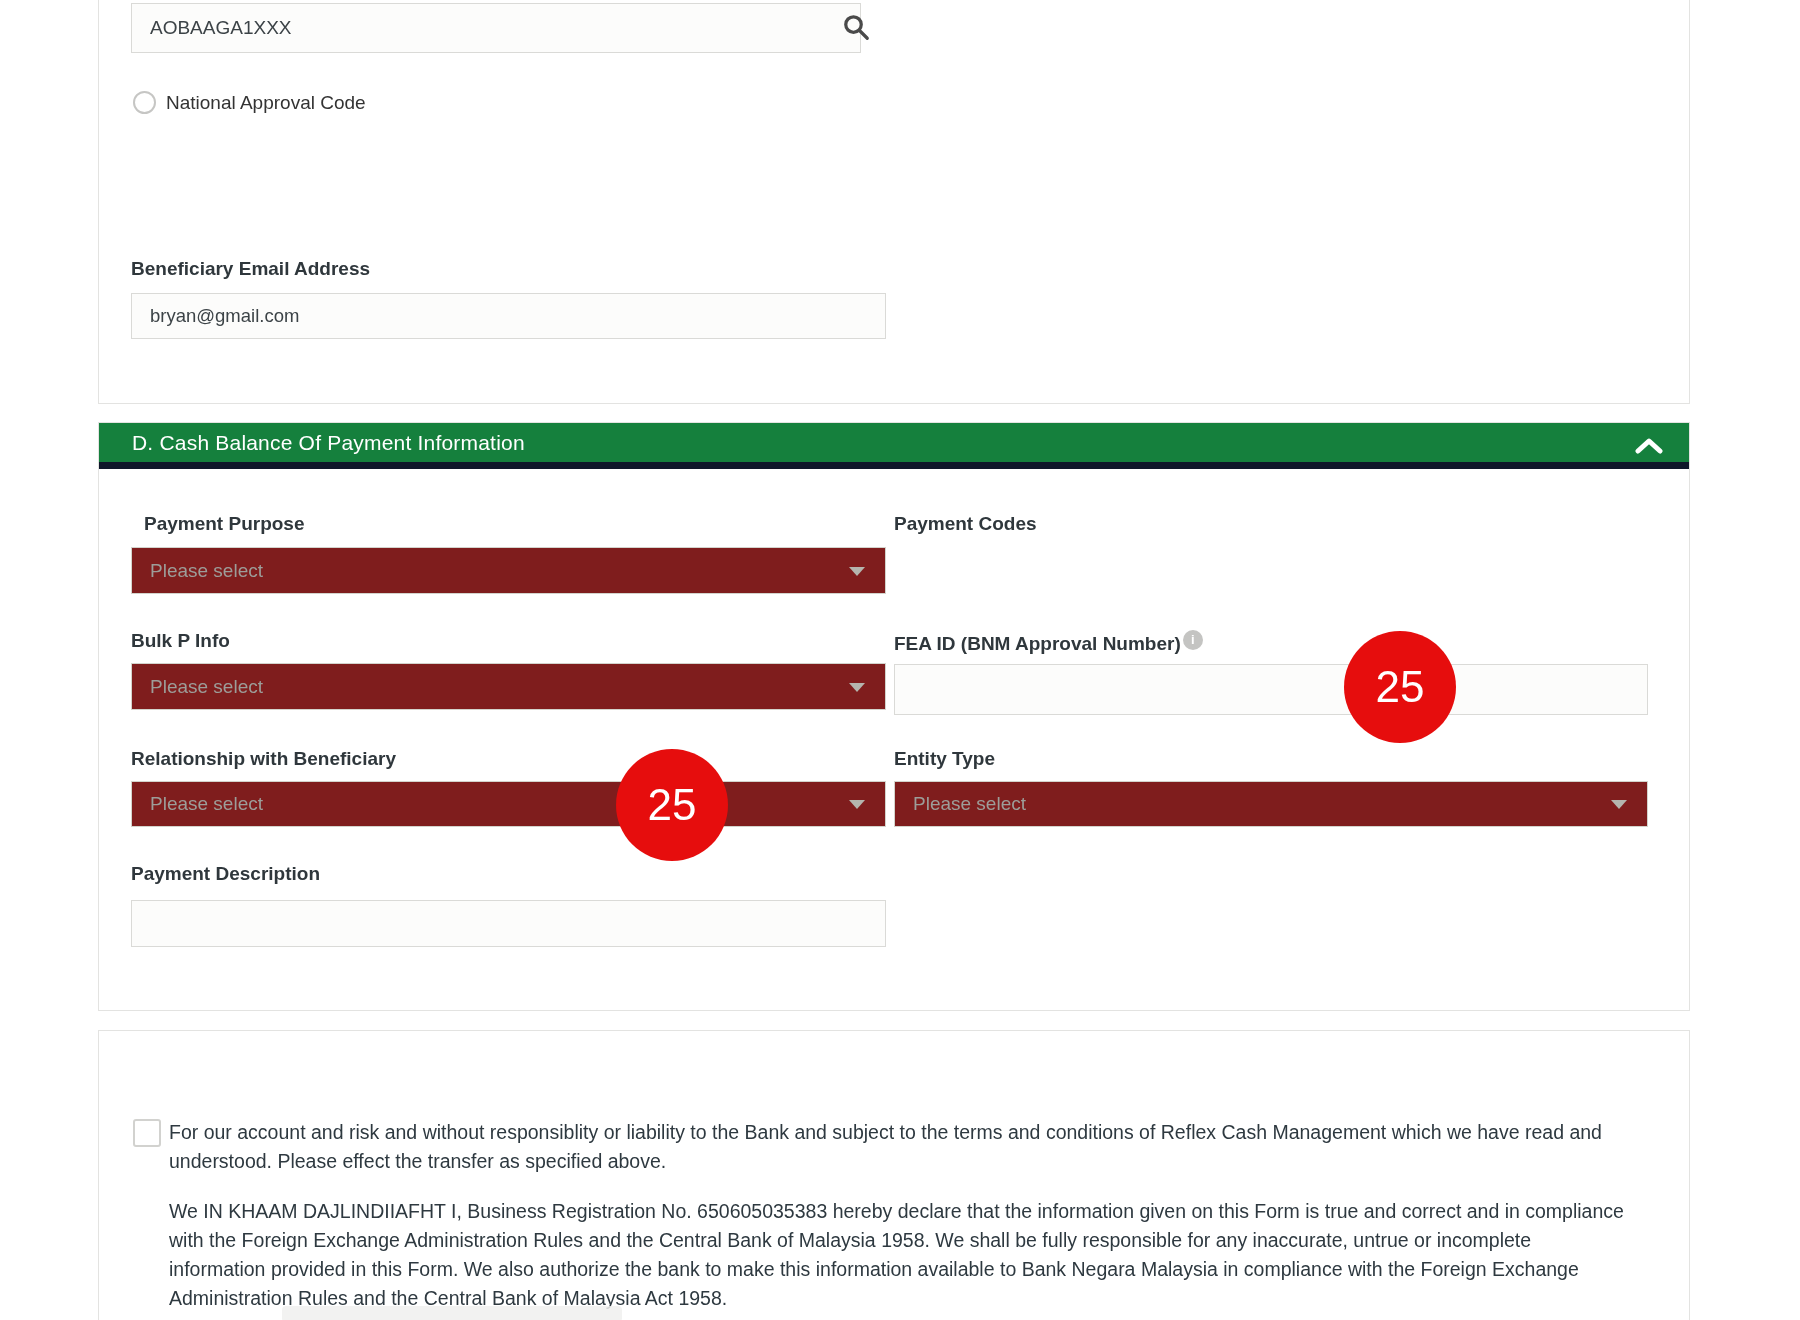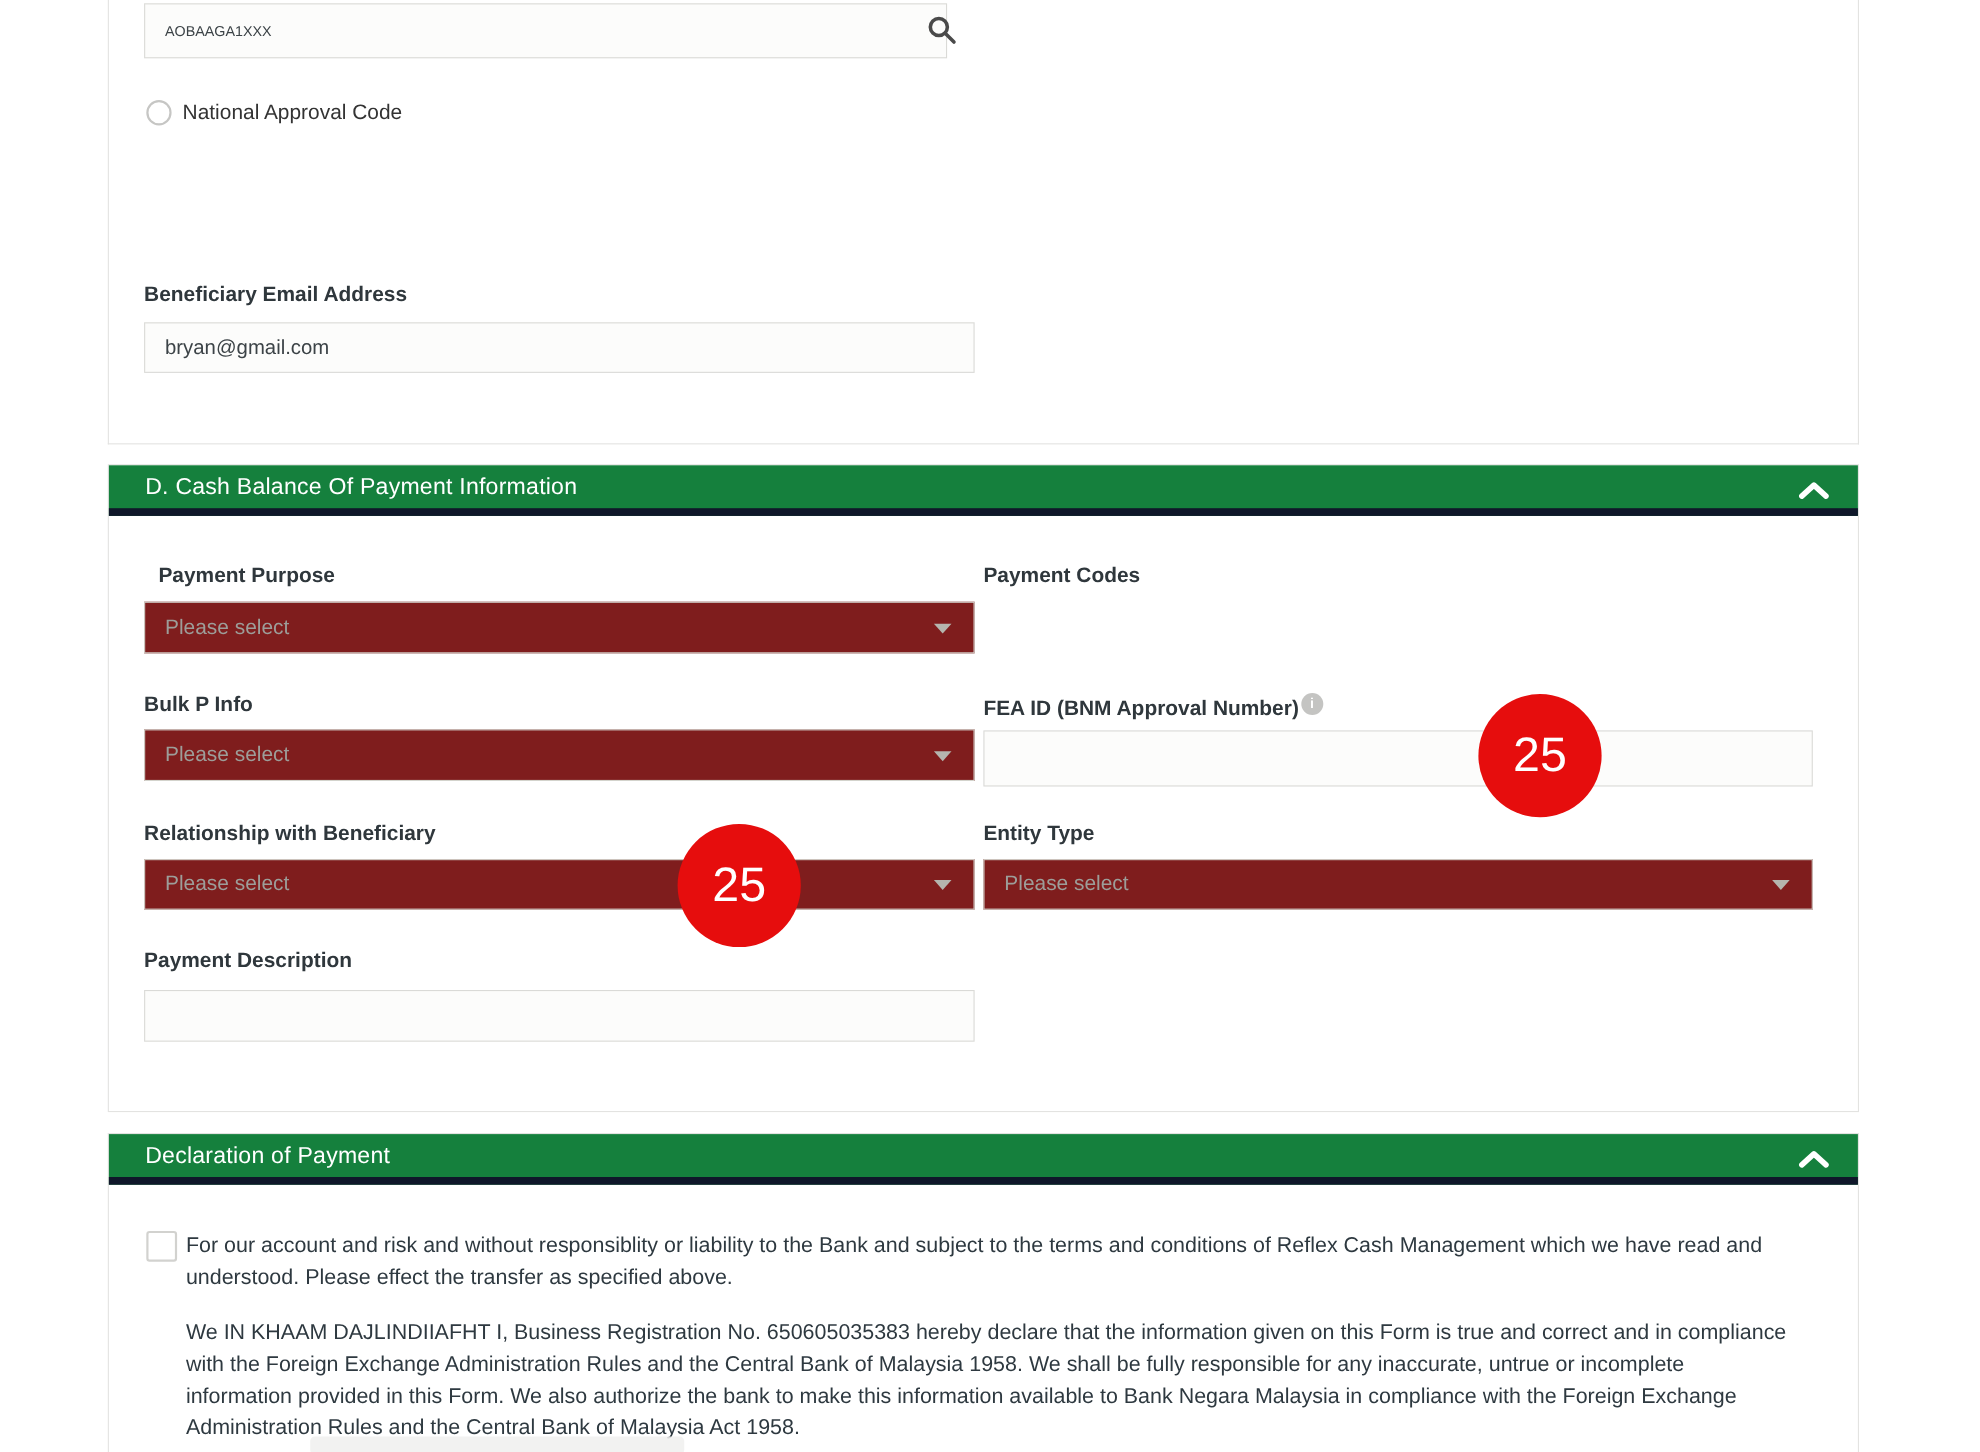--- a/index.html
+++ b/index.html
@@ -12,21 +12,21 @@
 
   .sec-header { position:absolute; left:0; right:0; top:0; height:46px;
     background:#15803d; border-bottom:7px solid #0f172a;
     display:flex; align-items:center; }
   .sec-title { color:#ffffff; font-size:21px; letter-spacing:.2px; padding-left:33px; }
   .sec-chevron { position:absolute; right:26px; top:14px; width:28px; height:18px; cursor:pointer; }
 
   .lbl { position:absolute; font-size:19px; font-weight:bold; color:#2f373c; white-space:nowrap; }
 
   .txt-input { position:absolute; background:#fcfcfb; border:1px solid #dadad7;
-    font-size:13px; color:#3c4347; padding:0 18px; outline:none;
+    font-size:19px; color:#3c4347; padding:0 18px; outline:none;
     font-family:"Liberation Sans", sans-serif; }
 
   .dropdown { position:absolute; background:#7f1d1d; border:1px solid #d3d3cc;
     display:flex; align-items:center; padding-left:18px; cursor:default; }
   .dd-text { font-size:19px; color:#9d9d99; }
   .dd-arrow { position:absolute; right:20px; top:50%; margin-top:-4px;
     width:0; height:0; border-left:8px solid transparent; border-right:8px solid transparent;
     border-top:9px solid #b5b5ae; }
 
   .radio { position:absolute; width:23px; height:23px; border:2px solid #c6c6c4;
@@ -109,26 +109,20 @@
 
   <div class="lbl" style="left:32px; top:440px;">Payment Description</div>
   <input class="txt-input" style="left: 32px; top: 477px; width: 755px; height: 47px;" value="">
 </div>
 
 <div class="badge" style="left:1344px; top:631px;">25</div>
 <div class="badge" style="left:616px; top:749px;">25</div>
 
 <div class="card" style="top:1030px; height:360px; border-bottom:none;">
 
-  <div class="sec-header">
-    <span class="sec-title">Declaration of Payment</span>
-    <svg class="sec-chevron" viewBox="0 0 28 18" fill="none" stroke="#ffffff" stroke-width="5" stroke-linecap="round" stroke-linejoin="round">
-      <polyline points="3,14 14,4 25,14"></polyline>
-    </svg>
-  </div>
 
   <div class="checkbox" style="left:34px; top:88px;"></div>
 
   <div class="para" style="left:70px; top:87px; width:1440px;">For our account and risk and without responsiblity or liability to the Bank and subject to the terms and conditions of Reflex Cash Management which we have read and understood. Please effect the transfer as specified above.</div>
 
   <div class="para" style="left:70px; top:166px; width:1455px;">We IN KHAAM DAJLINDIIAFHT I, Business Registration No. 650605035383 hereby declare that the information given on this Form is true and correct and in compliance with the Foreign Exchange Administration Rules and the Central Bank of Malaysia 1958. We shall be fully responsible for any inaccurate, untrue or incomplete information provided in this Form. We also authorize the bank to make this information available to Bank Negara Malaysia in compliance with the Foreign Exchange Administration Rules and the Central Bank of Malaysia Act 1958.</div>
 </div>
 
 <div class="partial-bottom"></div>
 

